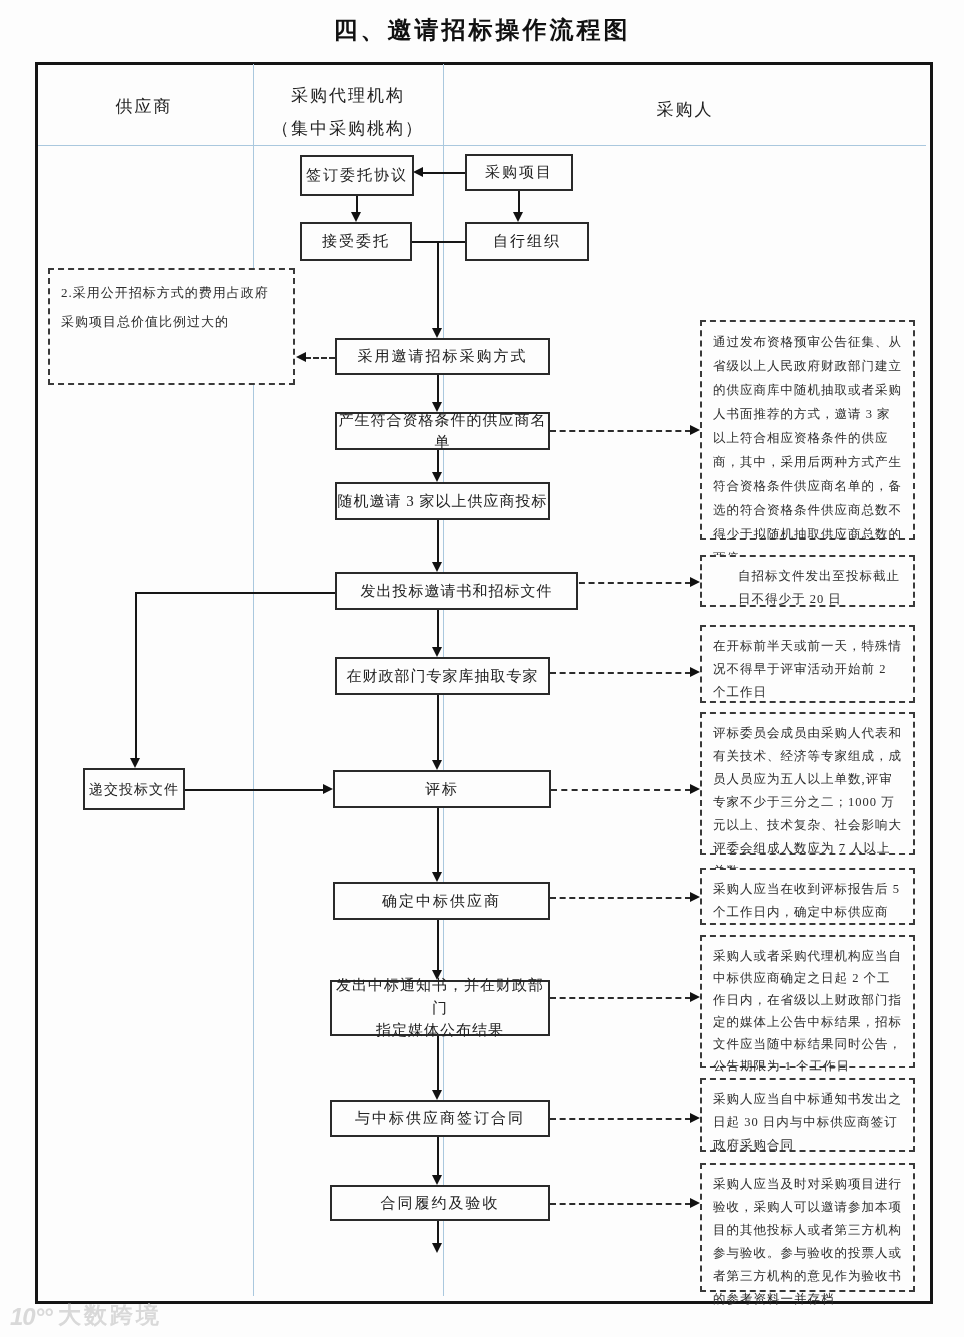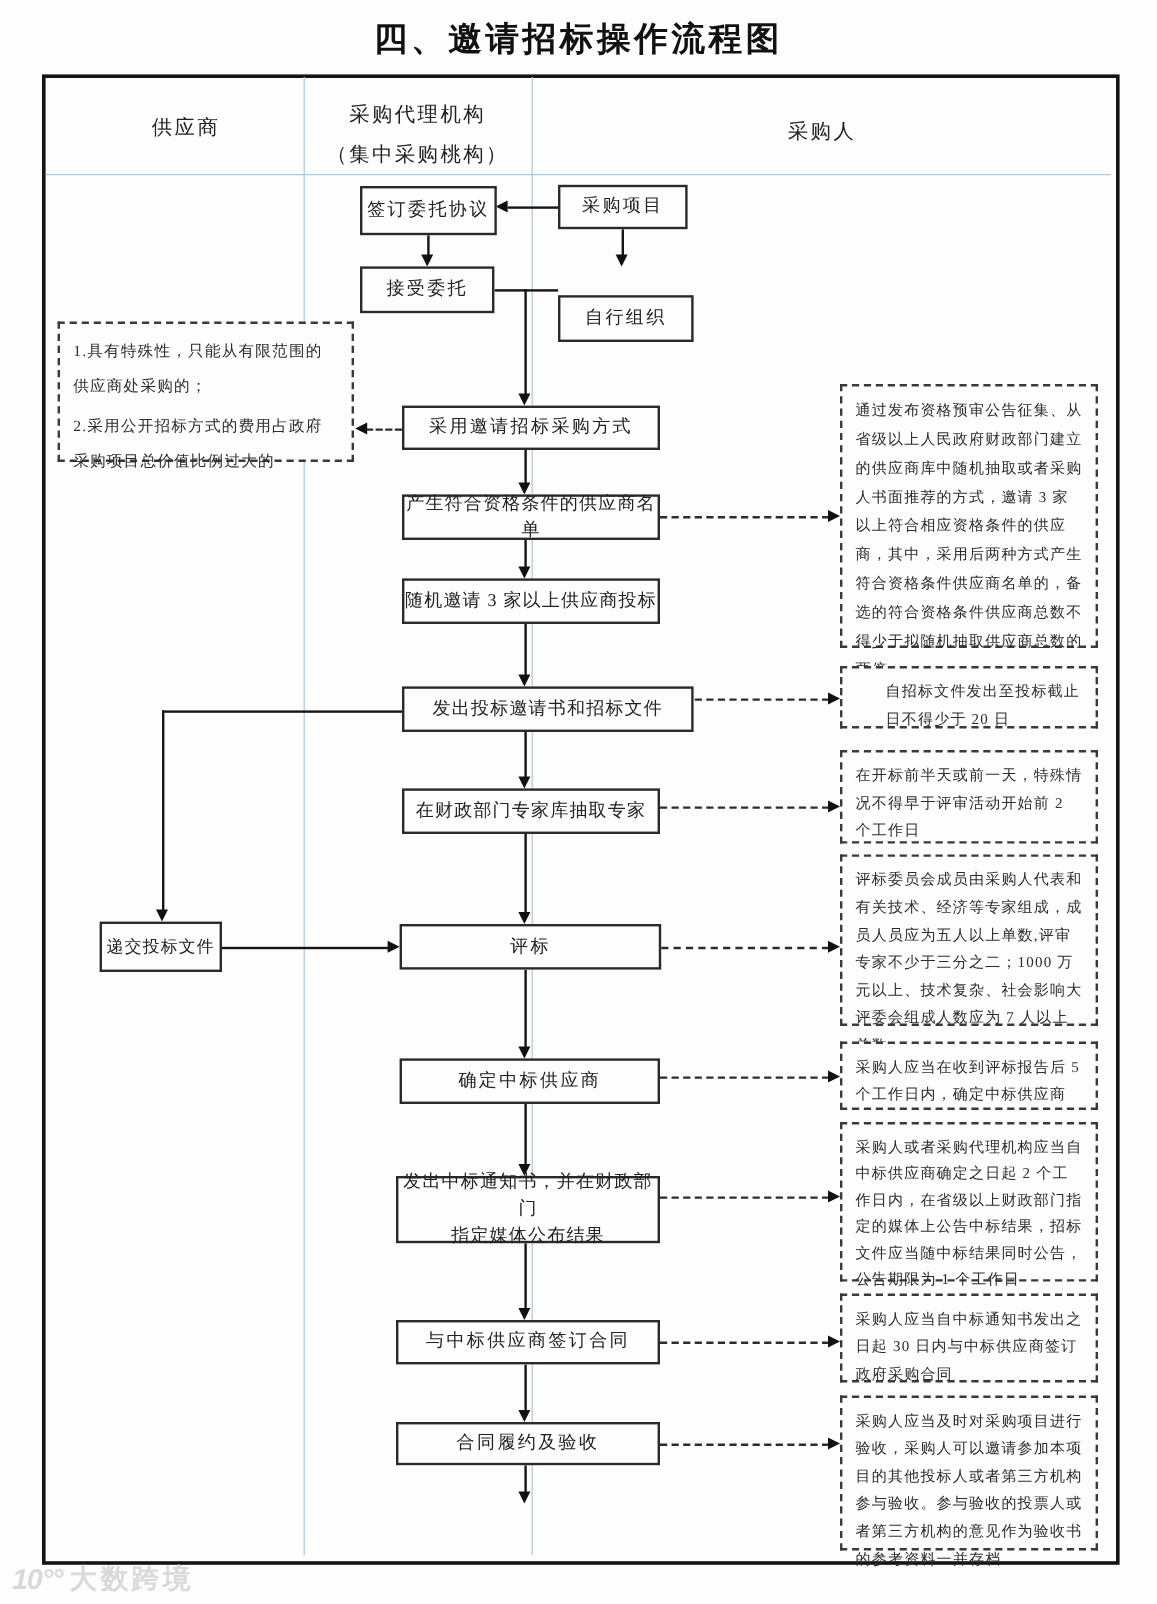--- a/index.html
+++ b/index.html
@@ -4,21 +4,21 @@
 <style>
   html,body{margin:0;padding:0;background:#ffffff;}
   #canvas{
     position:relative;width:964px;height:1337px;margin:0 auto;
     background:#fdfdfd;overflow:hidden;
     font-family:"Liberation Serif","DejaVu Serif",serif;
     color:#1f1f1f;
   }
   .title{
     position:absolute;left:0;top:14px;width:964px;text-align:center;
-    font-size:28px;font-weight:bold;letter-spacing:3px;color:#111;
+    font-size:24px;font-weight:bold;letter-spacing:3px;color:#111;
   }
   .frame{
     position:absolute;left:35px;top:62px;width:892px;height:1236px;
     border:3px solid #141414;background:transparent;
   }
   .lane-divider{position:absolute;top:64px;width:0;height:1232px;border-left:1px solid #aac8de;}
   .header-sep{position:absolute;left:38px;top:145px;width:888px;height:0;border-top:1px solid #aac8de;}
   .lane-label{
     position:absolute;text-align:center;font-size:17px;letter-spacing:2px;color:#222;
   }
@@ -54,50 +54,49 @@
 
 <div id="canvas">
 
   <div class="title">四、邀请招标操作流程图</div>
 
   <div class="frame"></div>
   <div class="lane-divider" style="left:253px;"></div>
   <div class="lane-divider" style="left:443px;"></div>
   <div class="header-sep"></div>
 
-  <div class="lane-label" style="left:35px;top:95px;width:218px;margin-left:11px;">供应商</div>
+  <div class="lane-label" style="left:35px;top:95px;width:218px;">供应商</div>
   <div class="lane-label" style="left:253px;top:84px;width:190px;">
     <div>采购代理机构</div>
     <div style="margin-top:10px;">（集中采购桃构）</div>
   </div>
   <div class="lane-label" style="left:443px;top:98px;width:484px;">采购人</div>
 
   <div class="node" style="left:300px;top:155px;width:114px;height:41px;">签订委托协议</div>
   <div class="node" style="left:465px;top:154px;width:108px;height:37px;">采购项目</div>
   <div class="node" style="left:300px;top:222px;width:112px;height:39px;">接受委托</div>
-  <div class="node" style="left:465px;top:222px;width:113px;height:39px;margin-top:24px;">自行组织</div>
+  <div class="node" style="left:465px;top:222px;width:124px;height:39px;">自行组织</div>
 
   <div class="node" style="left:335px;top:338px;width:215px;height:37px;">采用邀请招标采购方式</div>
   <div class="node" style="left:335px;top:412px;width:215px;height:38px;letter-spacing:1px;">产生符合资格条件的供应商名单</div>
   <div class="node" style="left:335px;top:482px;width:215px;height:38px;letter-spacing:1px;">随机邀请 3 家以上供应商投标</div>
   <div class="node" style="left:335px;top:572px;width:243px;height:38px;letter-spacing:1px;">发出投标邀请书和招标文件</div>
   <div class="node" style="left:335px;top:657px;width:215px;height:38px;letter-spacing:1px;">在财政部门专家库抽取专家</div>
   <div class="node" style="left:333px;top:770px;width:218px;height:38px;">评标</div>
   <div class="node" style="left:333px;top:882px;width:217px;height:38px;">确定中标供应商</div>
   <div class="node" style="left:330px;top:980px;width:220px;height:56px;letter-spacing:1px;">
     <div>发出中标通知书，并在财政部门</div>
     <div>指定媒体公布结果</div>
   </div>
   <div class="node" style="left:330px;top:1100px;width:220px;height:37px;">与中标供应商签订合同</div>
   <div class="node" style="left:330px;top:1185px;width:220px;height:36px;">合同履约及验收</div>
 
   <div class="node" style="left:83px;top:768px;width:102px;height:42px;letter-spacing:1px;font-size:14px;">递交投标文件</div>
 
   <div class="note" style="left:48px;top:268px;width:247px;height:117px;font-size:13px;line-height:29px;">
-    <p>1.具有特殊性，只能从有限范围的供应商处采购的；</p>
     <p>2.采用公开招标方式的费用占政府采购项目总价值比例过大的</p>
   </div>
 
   <div class="note" style="left:700px;top:320px;width:215px;height:220px;line-height:24px;">通过发布资格预审公告征集、从省级以上人民政府财政部门建立的供应商库中随机抽取或者采购人书面推荐的方式，邀请 3 家以上符合相应资格条件的供应商，其中，采用后两种方式产生符合资格条件供应商名单的，备选的符合资格条件供应商总数不得少于拟随机抽取供应商总数的两倍</div>
   <div class="note" style="left:700px;top:555px;width:215px;height:52px;padding-left:36px;">自招标文件发出至投标截止日不得少于 20 日</div>
   <div class="note" style="left:700px;top:625px;width:215px;height:78px;">在开标前半天或前一天，特殊情况不得早于评审活动开始前 2 个工作日</div>
   <div class="note" style="left:700px;top:712px;width:215px;height:143px;">评标委员会成员由采购人代表和有关技术、经济等专家组成，成员人员应为五人以上单数,评审专家不少于三分之二；1000 万元以上、技术复杂、社会影响大评委会组成人数应为 7 人以上单数</div>
   <div class="note" style="left:700px;top:868px;width:215px;height:57px;">采购人应当在收到评标报告后 5 个工作日内，确定中标供应商</div>
   <div class="note" style="left:700px;top:935px;width:215px;height:133px;line-height:22px;">采购人或者采购代理机构应当自中标供应商确定之日起 2 个工作日内，在省级以上财政部门指定的媒体上公告中标结果，招标文件应当随中标结果同时公告，公告期限为 1 个工作日</div>
   <div class="note" style="left:700px;top:1078px;width:215px;height:74px;">采购人应当自中标通知书发出之日起 30 日内与中标供应商签订政府采购合同</div>

